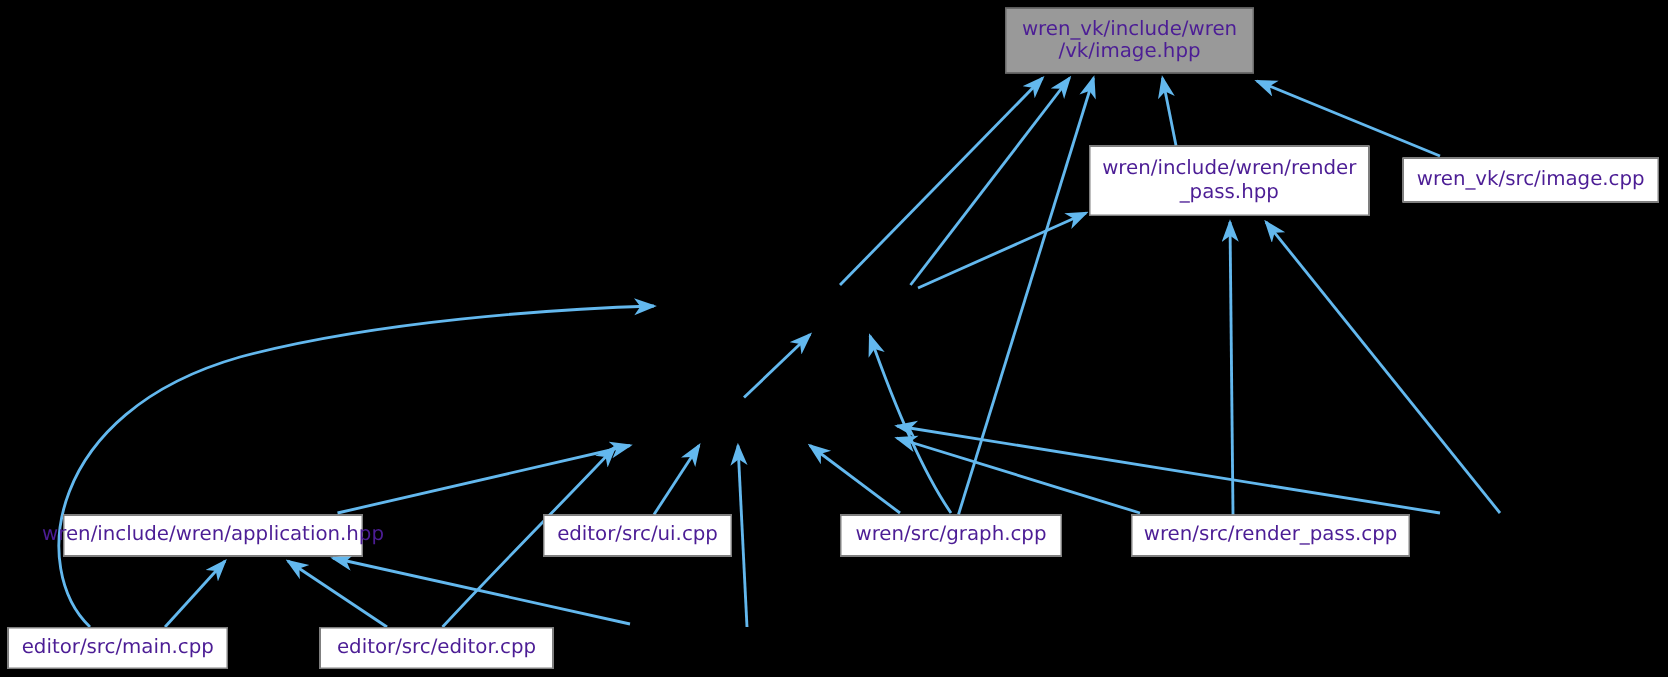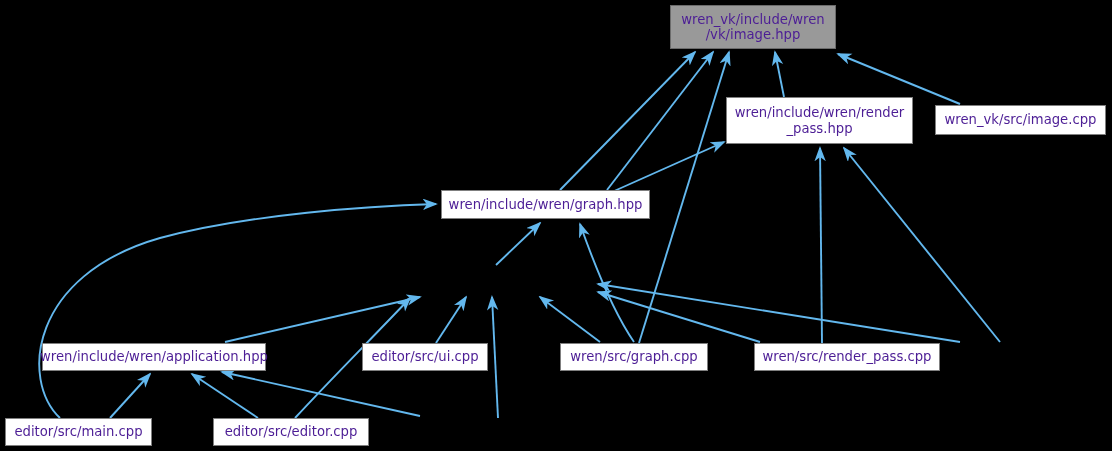--- a/index.html
+++ b/index.html
@@ -73,20 +73,19 @@
       <path d="M 960 342 L 598 284" stroke="#63b8ee" stroke-width="1.9" fill="none" marker-end="url(#arrowhead)"></path>
       <path d="M 110 418 L 150 374" stroke="#63b8ee" stroke-width="1.9" fill="none" marker-end="url(#arrowhead)"></path>
       <path d="M 258 418 L 192 374" stroke="#63b8ee" stroke-width="1.9" fill="none" marker-end="url(#arrowhead)"></path>
       <path d="M 420 416 L 222 372" stroke="#63b8ee" stroke-width="1.9" fill="none" marker-end="url(#arrowhead)"></path>
     </svg>
 <div class="node highlight" style="left: 670px; top: 5px; width: 166px; height: 44px;">wren_vk/include/wren
 /vk/image.hpp</div>
     <div class="node" style="left: 726px; top: 97px; width: 187px; height: 47px;">wren/include/wren/render
 _pass.hpp</div>
     <div class="node" style="left: 935px; top: 105px; width: 171px; height: 30px;">wren_vk/src/image.cpp</div>
-    <div class="node" style="left: 441px; top: 190px; width: 209px; height: 29px;">wren/include/wren/graph.hpp</div>
-    <div class="node" style="left: 42px; top: 343px; width: 224px; height: 28px; text-align: center;">wren/include/wren/application.hpp</div>
+    <div class="node" style="left: 42px; top: 343px; width: 200px; height: 28px; text-align: center;">wren/include/wren/application.hpp</div>
     <div class="node" style="left: 362px; top: 343px; width: 126px; height: 28px;">editor/src/ui.cpp</div>
     <div class="node" style="left: 560px; top: 343px; width: 148px; height: 28px;">wren/src/graph.cpp</div>
     <div class="node" style="left: 754px; top: 343px; width: 186px; height: 28px;">wren/src/render_pass.cpp</div>
     <div class="node" style="left: 5px; top: 418px; width: 147px; height: 28px;">editor/src/main.cpp</div>
     <div class="node" style="left: 213px; top: 418px; width: 156px; height: 28px;">editor/src/editor.cpp</div>
   </div>
 
 </body></html>

